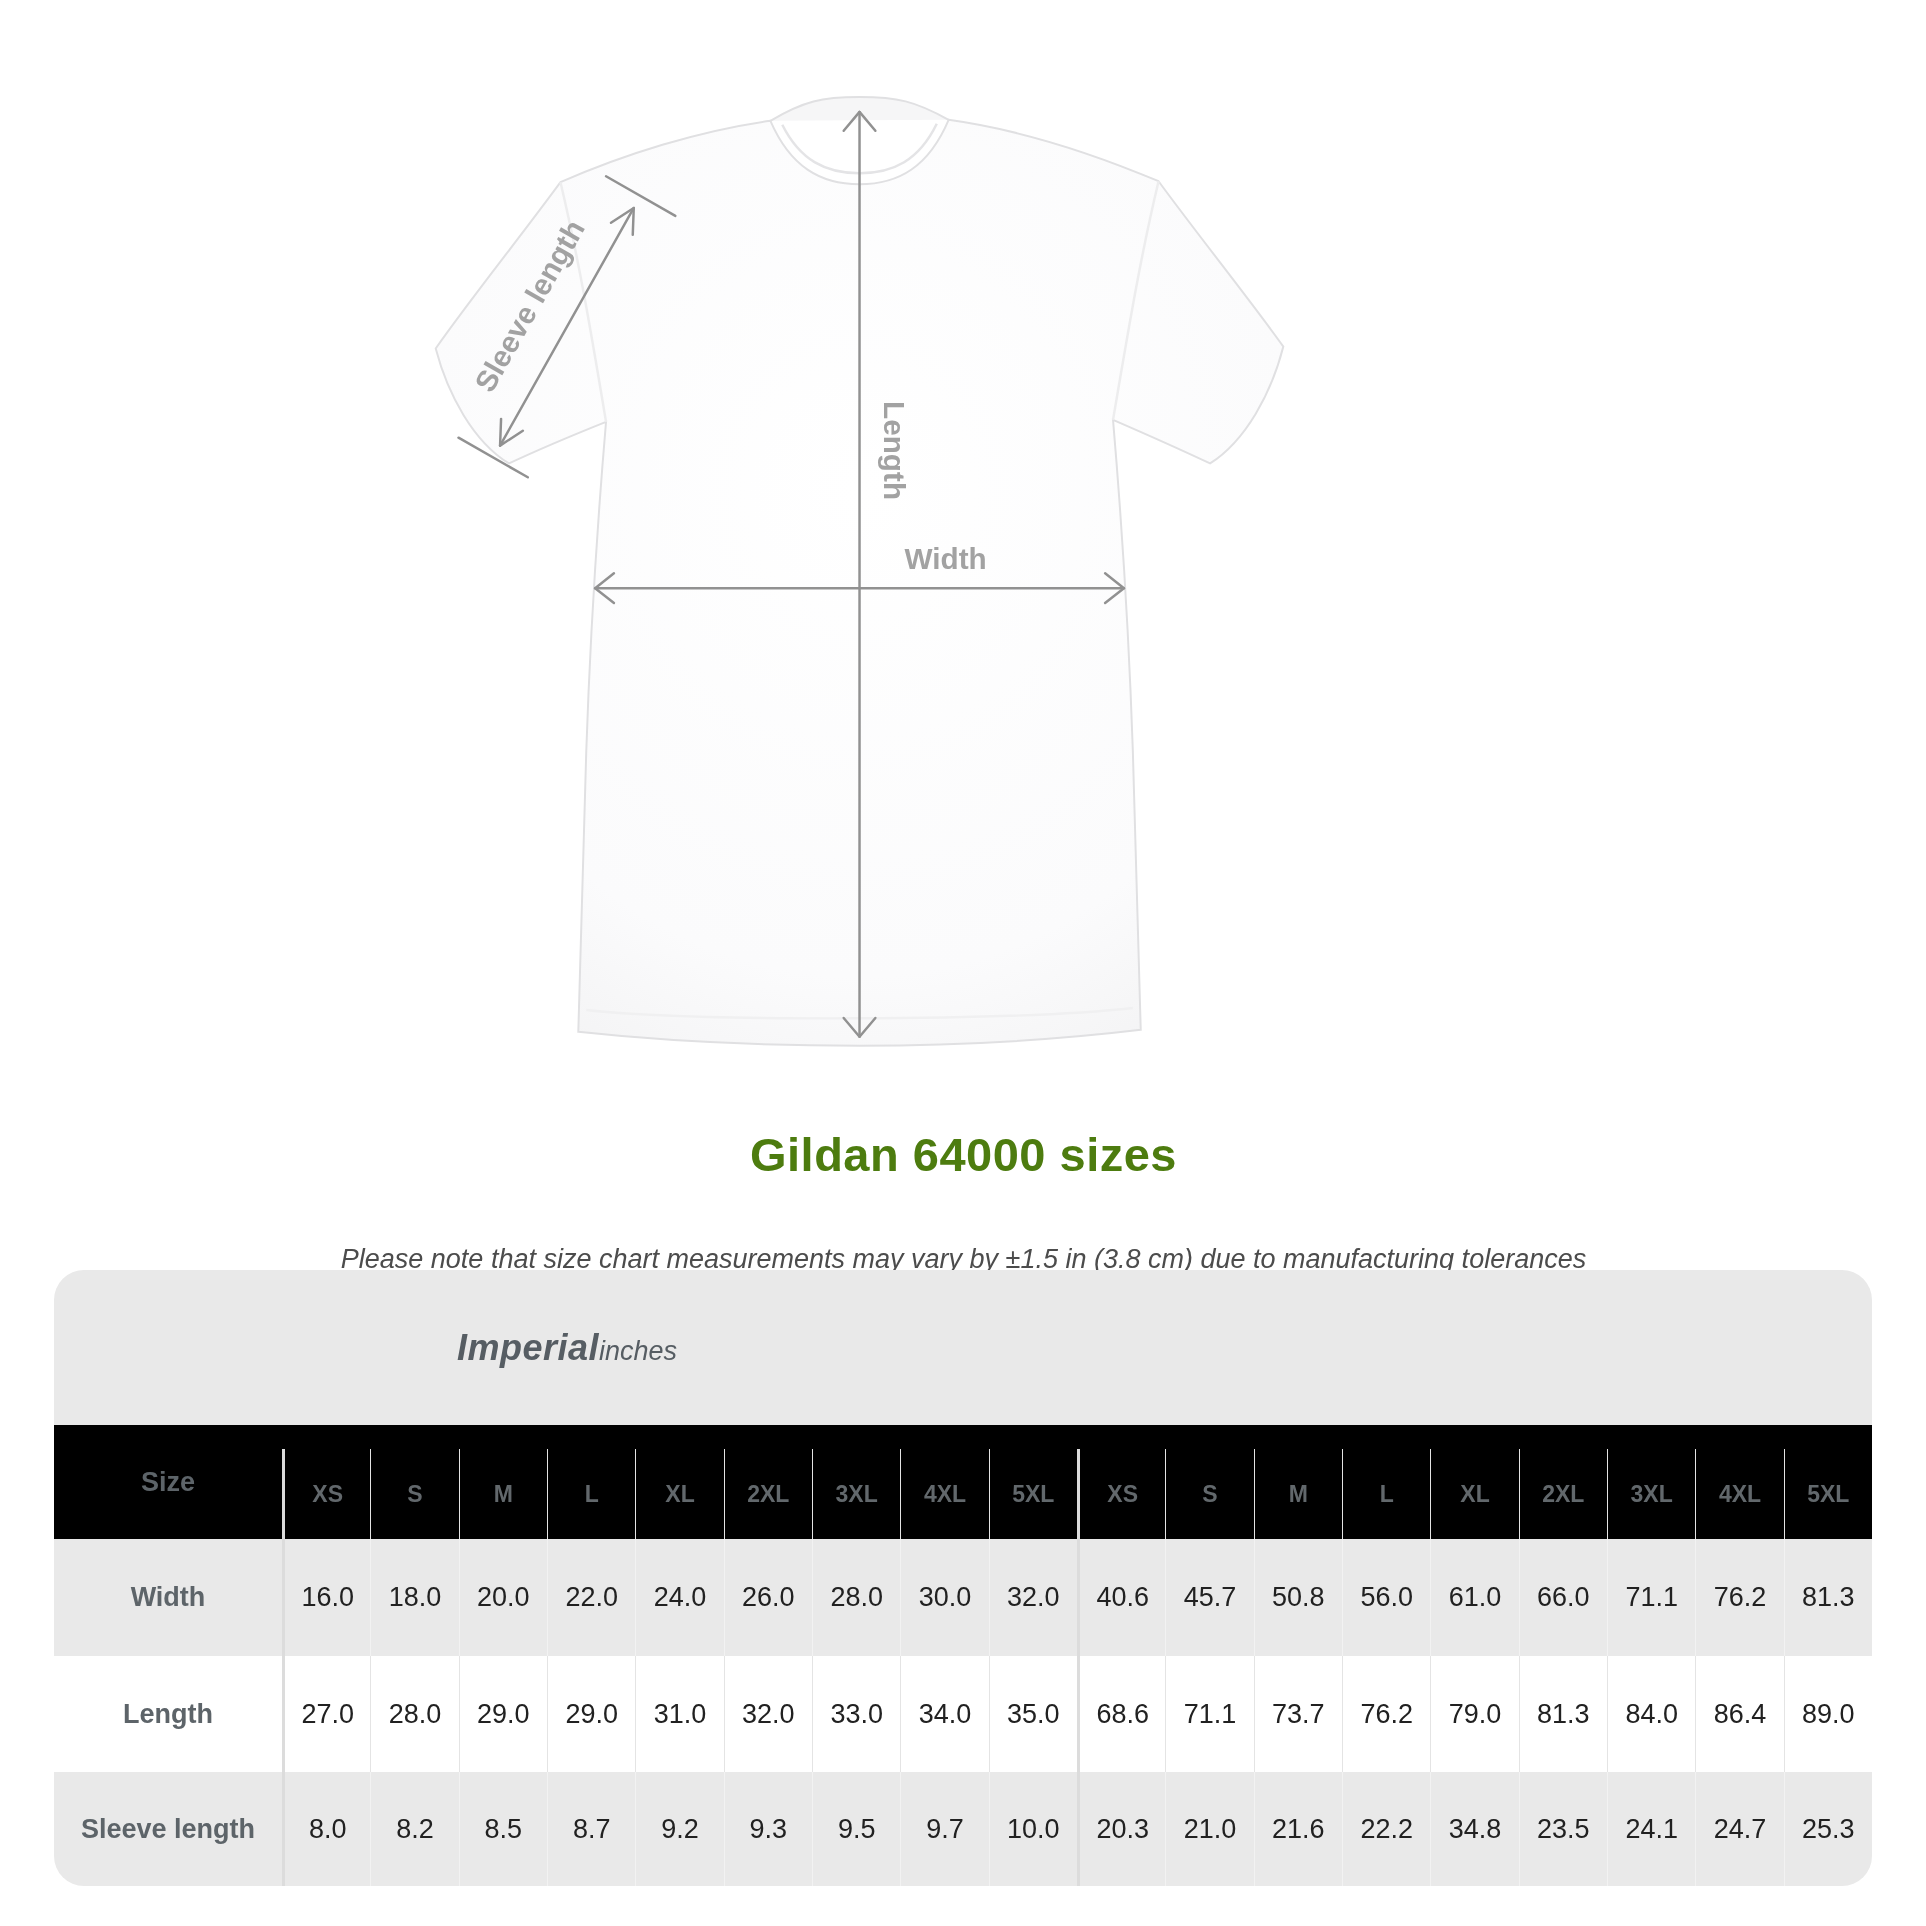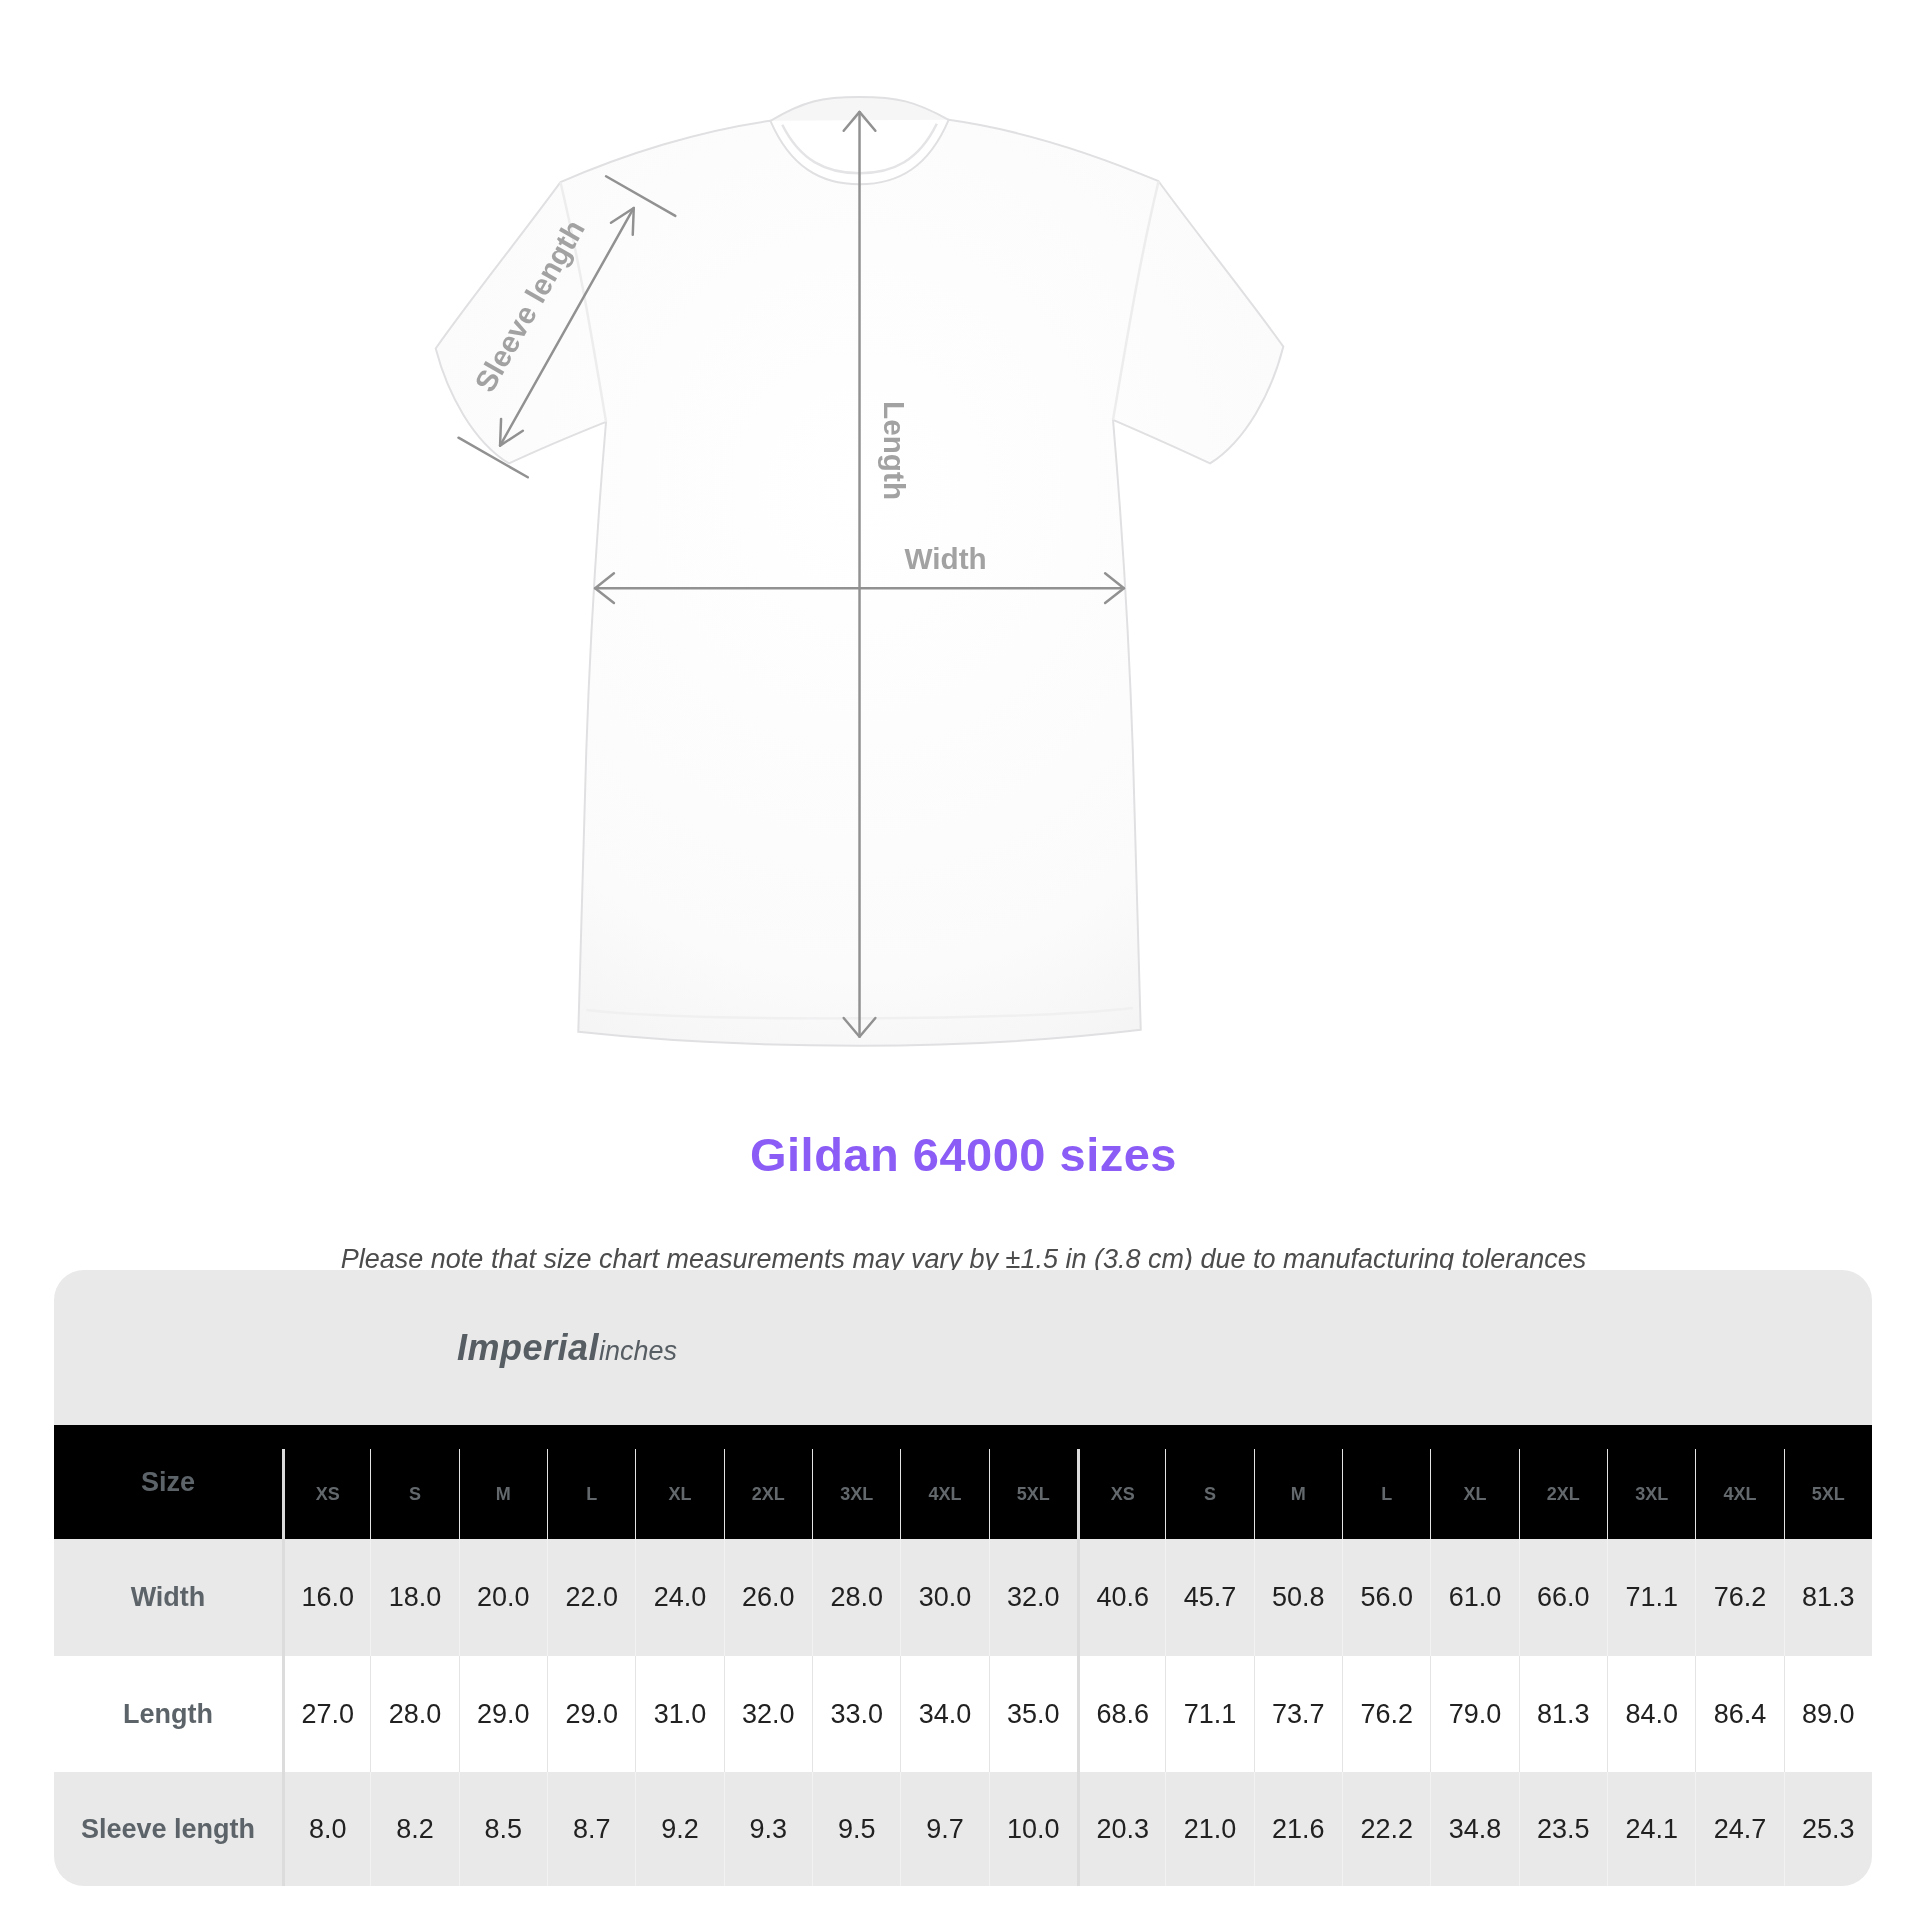--- a/index.html
+++ b/index.html
@@ -8,21 +8,21 @@
     font-family:"Liberation Sans", sans-serif;overflow:hidden;
   }
   svg text{font-family:"Liberation Sans", sans-serif;}
 
   
   .figure{position:absolute;left:0;top:0;}
 
   
   .page-title{
     position:absolute;left:0;top:1127px;width:100%;text-align:center;
-    font-size:47px;font-weight:bold;color:#8b5cf6;letter-spacing:0.5px;margin:0;
+    font-size:47px;font-weight:bold;color:#4d7c0f;letter-spacing:0.5px;margin:0;
   }
   .page-note{
     position:absolute;left:0;top:1244px;width:100%;text-align:center;
     font-size:27px;font-style:italic;color:#4c4c4c;margin:0;
   }
 
   
   .size-table{
     position:absolute;left:54px;top:1270px;width:1818px;height:616px;
     border-radius:30px;overflow:hidden;background:#ffffff;
@@ -42,21 +42,21 @@
   .row-2{height:116px;}
   .row-3{height:114px;}
 
   .rowlabel{
     width:228px;display:flex;align-items:center;justify-content:center;
     font-size:27px;font-weight:bold;color:#5d6469;text-align:center;
   }
   .cells{flex:1;display:grid;grid-template-columns:repeat(18,1fr);}
   .c{display:flex;align-items:center;justify-content:center;border-left:1px solid var(--sep);}
   .c.b{border-left:3px solid var(--sepb);}
-  .hc{font-size:18px;font-weight:bold;color:#62686c;margin-top:24px;}
+  .hc{font-size:23px;font-weight:bold;color:#62686c;margin-top:24px;}
   .vc{font-size:27px;color:#212121;}
 </style>
 </head>
 <body>
 
 <div class="canvas">
 
   <svg class="figure" width="1927" height="1114" viewBox="0 0 1946 1125">
     <defs>
       <radialGradient id="shirtFill" cx="50%" cy="40%" r="75%">

